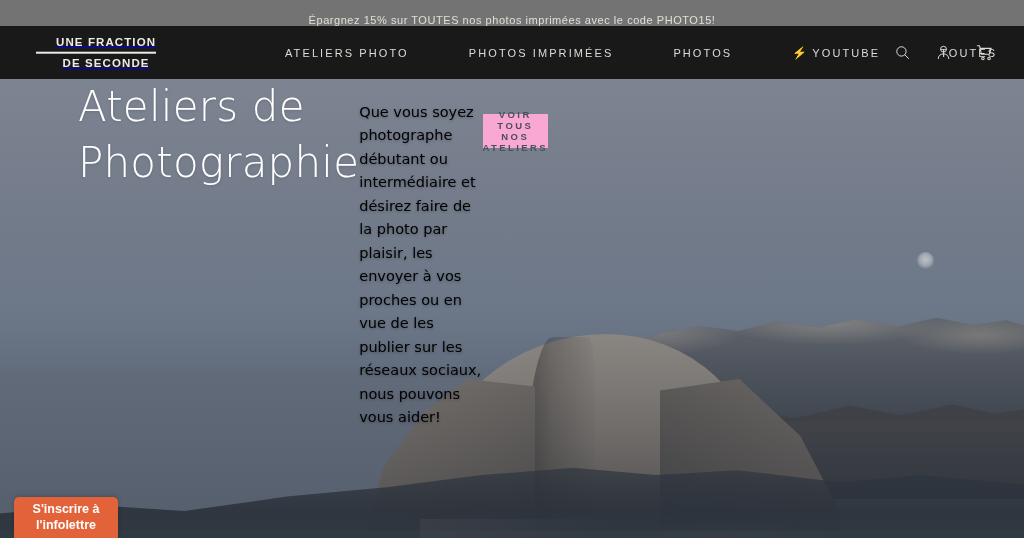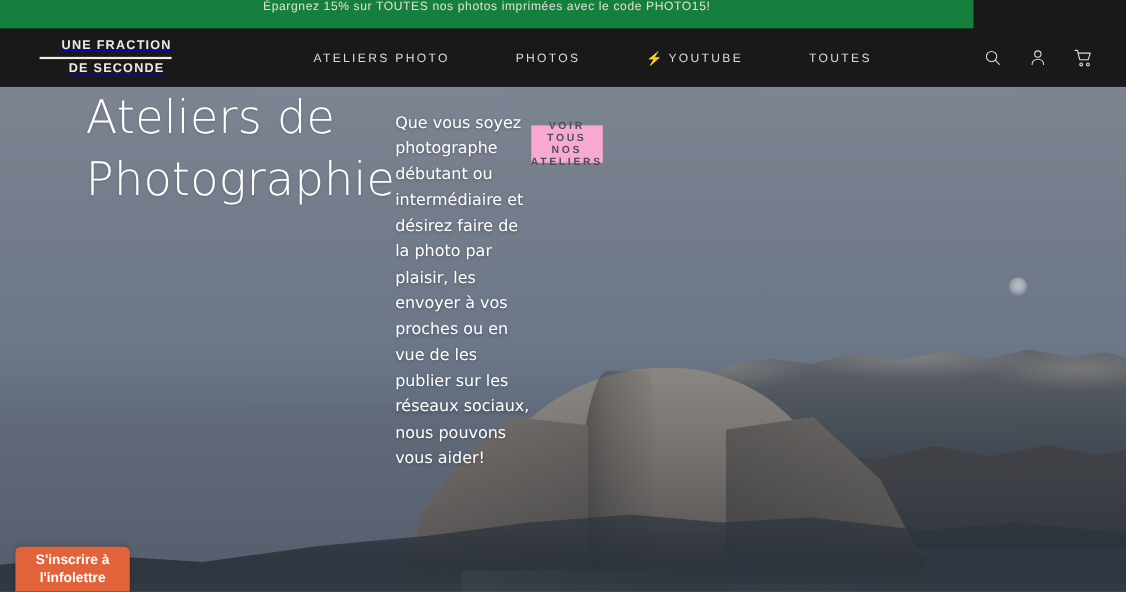--- a/index.html
+++ b/index.html
@@ -6,23 +6,23 @@
   * { margin:0; padding:0; box-sizing:border-box; }
   html, body {
     width:1024px; height:538px; overflow:hidden;
     font-family:"Liberation Sans", sans-serif;
     background:#191919;
   }
   .page { position:relative; width:1024px; height:538px; overflow:hidden; }
 
   
   .announce {
-    position:absolute; top:0; left:0; width:885px; height:26px;
-    background:#15803d;
-    display:flex; align-items:flex-start; justify-content:center;
+    position:absolute; top:0; left:0; width:1024px; height:26px;
+    background:#737373;
+    display:flex; align-items:flex-end; justify-content:center;
   }
   .announce-text {
     color:#e3ded6; font-size:11px; letter-spacing:0.55px;
     font-family:"Liberation Sans", sans-serif; white-space:nowrap;
   }
 
   
   .navbar {
     position:absolute; top:26px; left:0; width:1024px; height:53px;
     background:#191919;
@@ -155,21 +155,21 @@
     display:flex; flex-direction:row; justify-content:space-between;
   }
   .hero-title {
     color:#ffffff; font-size:42px; font-weight:300;
     line-height:1.34; letter-spacing:0.2px;
     font-family:"DejaVu Sans", sans-serif;
     text-shadow:0 1px 3px rgba(0,0,0,0.14);
   }
   .hero-sub {
     margin-top:22px;
-    color:#ffffff; font-size:14.5px; font-weight:400;
+    color:#000000; font-size:14.5px; font-weight:400;
     line-height:1.62; max-width:392px;
     font-family:"DejaVu Sans", sans-serif;
     text-shadow:0 1px 3px rgba(0,0,0,0.30);
   }
   .hero-btn {
     margin-top:35px; align-self:flex-start;
     background:#f9a8d4; color:#4a5058;
     border:none; cursor:pointer;
     width:192px; height:34px;
     font-size:9.5px; letter-spacing:2.4px; font-weight:600;
@@ -204,20 +204,23 @@
 
     <a class="logo" href="#">
       <div class="logo-top">UNE FRACTION</div>
       <div class="logo-rule"></div>
       <div class="logo-bottom">DE SECONDE</div>
     </a>
 
     <nav class="nav-links">
       <a class="nav-link" href="#">
         <span>ATELIERS PHOTO</span>
+      </a>
+      <a class="nav-link" href="#">
+        <span>PHOTOS IMPRIMÉES</span>
       </a>
       <a class="nav-link" href="#">
         <span>PHOTOS</span>
       </a>
       <a class="nav-link" href="#">
         <span class="bolt">⚡</span>
         <span>YOUTUBE</span>
       </a>
       <a class="nav-link" href="#">
         <span>TOUTES</span>

